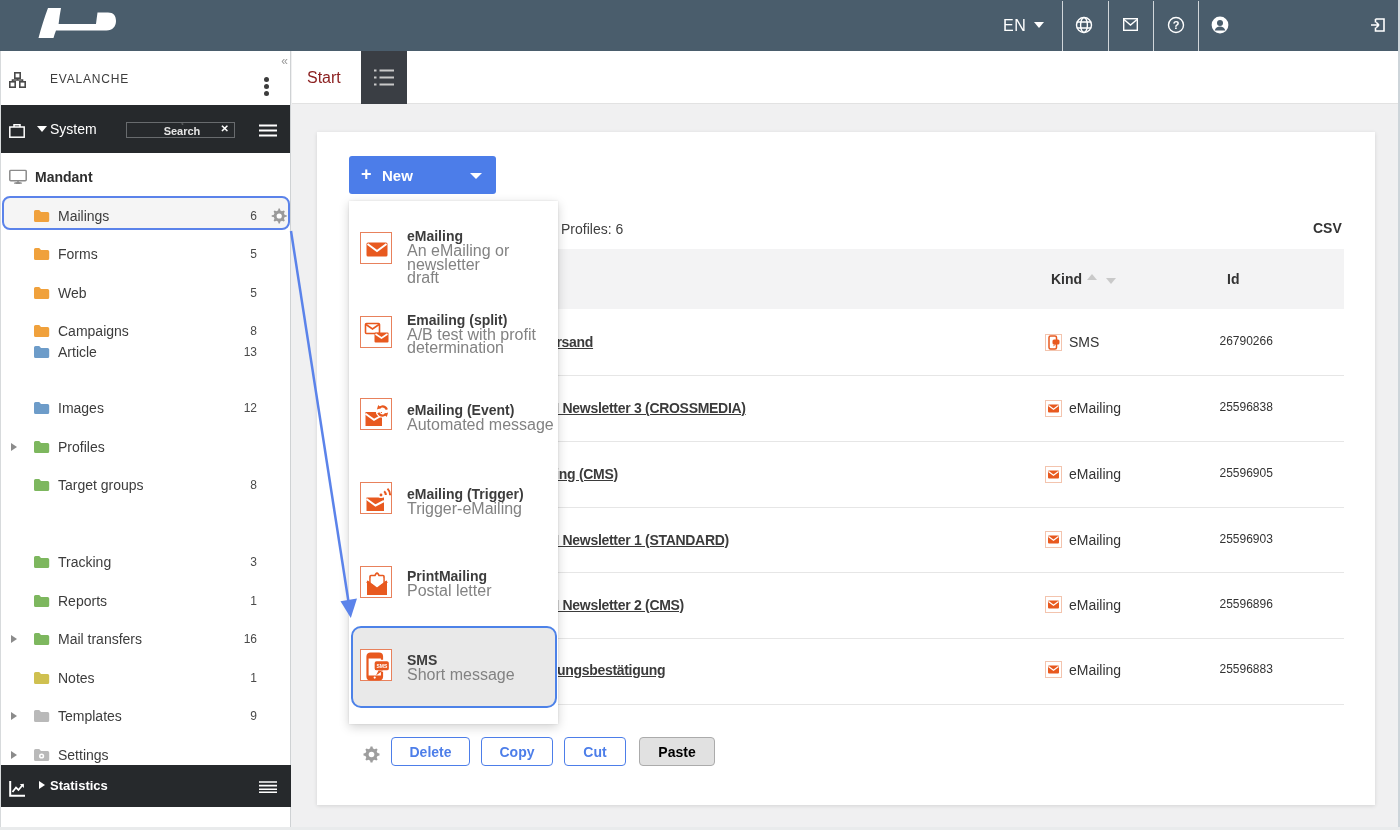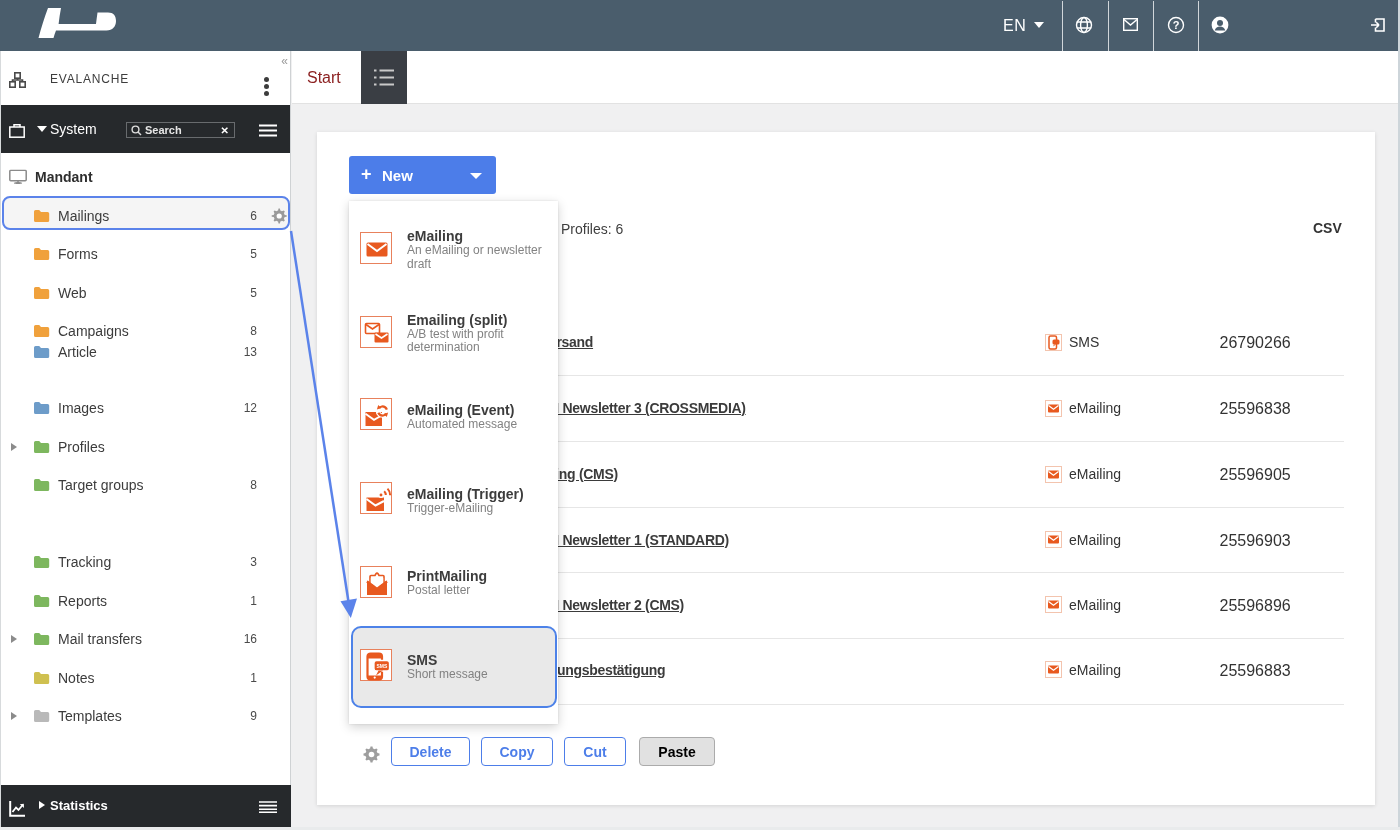--- a/index.html
+++ b/index.html
@@ -12,62 +12,62 @@
 .tsep { position:absolute; top:1px; width:1px; height:50px; background:rgba(255,255,255,.75); }
 #en { position:absolute; left:1003px; top:0; height:51px; color:#fff; font-size:16px; line-height:51px; letter-spacing:.5px; }
 
 
 #sidebar { position:absolute; left:0; top:51px; width:291px; height:779px; background:#fff; border-right:1px solid #cfd2d4; }
 #sbhead { position:absolute; left:0; top:0; width:100%; height:54px; background:#fff; }
 #sbhead .title { position:absolute; left:50px; top:21px; font-size:12px; letter-spacing:0.8px; color:#3d3d3d; }
 #collapse { position:absolute; right:3px; top:3px; color:#999; font-size:12px; letter-spacing:-1px; }
 #sysbar { position:absolute; left:0; top:54px; width:100%; height:48px; background:#26292c; color:#fff;padding-left:24px; }
 #sysbar .syslabel { position:absolute; left:50px; top:16px; font-size:14px; color:#fff; }
-#searchbox { position:absolute; left:126px; top:17px; width:109px; height:16px; border:1px solid #686b6e; display:flex; align-items:center; }
+#searchbox { position:absolute; left:126px; top:17px; width:109px; height:16px; border:1px solid #686b6e; display:flex; align-items:center;flex-direction:column; }
 #searchbox .stext { font-size:11px; font-weight:bold; color:#e6e6e6; margin-left:3px; }
 #searchbox .sx { position:absolute; right:5px; color:#fff; font-size:10px; font-weight:bold; }
 #tree { position:absolute; left:0; top:102px; width:100%; height:632px; background:#fff; }
 .trow { position:absolute; left:0; width:291px; height:38px; }
 .trow .lbl { position:absolute; left:58px; top:50%; transform:translateY(-50%); font-size:14px; color:#3c3c3c; }
 .trow .cnt { position:absolute; right:34px; top:50%; transform:translateY(-50%); font-size:12px; color:#4a4a4a; text-align:right; }
 .trow .tri { position:absolute; left:11px; top:50%; transform:translateY(-50%); width:0; height:0; border-left:6px solid #8b8b8b; border-top:4.5px solid transparent; border-bottom:4.5px solid transparent; }
 .fold { position:absolute; left:33px; top:50%; transform:translateY(-50%); }
 #mailhl { position:absolute; left:2px; top:43px; width:288px; height:34px; background:#f5f5f5; border:2px solid #5b83ea; border-radius:8px; }
-#statbar { position:absolute; left:0; top:734px; width:291px; height:42px; background:#26292c; color:#fff; }
+#statbar { position:absolute; left:0; top:714px; width:291px; height:42px; background:#26292c; color:#fff; }
 #statbar .lbl { position:absolute; left:50px; top:13px; font-size:13px; font-weight:bold; color:#fff; }
 #statbar .tri { position:absolute; left:39px; top:16px; width:0; height:0; border-left:6px solid #fff; border-top:4.5px solid transparent; border-bottom:4.5px solid transparent; }
 
 
 #tabbar { position:absolute; left:292px; top:51px; width:1108px; height:53px; background:#fff; border-bottom:1px solid #e2e2e2; }
 #starttab { position:absolute; left:15px; top:0; height:53px; line-height:53px; font-size:16px; color:#8c2121; }
 #darktab { position:absolute; left:69px; top:0; width:46px; height:53px; background:#3a3e44; }
 #panel { position:absolute; left:317px; top:132px; width:1058px; height:673px; background:#fff; box-shadow:0 1px 4px rgba(0,0,0,.12); }
 #newbtn { position:absolute; left:32px; top:24px; width:147px; height:38px; background:#4c7de9; border-radius:3px; color:#fff; }
 #newbtn .plus { position:absolute; left:12px; top:8px; font-size:18px; font-weight:bold; }
 #newbtn .txt { position:absolute; left:33px; top:11px; font-size:15px; font-weight:bold; }
 #newbtn .car { position:absolute; left:121px; top:17px; width:0; height:0; border-top:6px solid #fff; border-left:6px solid transparent; border-right:6px solid transparent; }
 #profcount { position:absolute; left:244px; top:89px; font-size:14px; color:#3f3f3f; }
 #csv { position:absolute; left:996px; top:88px; font-size:14px; font-weight:bold; color:#333; }
 #thead { position:absolute; left:32px; top:117px; width:995px; height:60px; background:#f3f3f4; }
 .th { position:absolute; top:50%; transform:translateY(-50%); font-size:14px; font-weight:bold; color:#333; }
 .sorttri { position:absolute; top:50%; width:0; height:0; }
 .row-sep { position:absolute; left:32px; width:995px; height:1px; background:#e6e6e6; }
 .rlink { position:absolute; font-size:14px; font-weight:bold; color:#3b3b3b; text-decoration:underline; white-space:nowrap; letter-spacing:-0.3px; }
 .kindcell { position:absolute; font-size:14px; color:#333; }
-.idcell { position:absolute; font-size:16px; color:#333; }
+.idcell { position:absolute; font-size:12px; color:#333; }
 .kicon { position:absolute; }
 .btn { position:absolute; top:605px; height:29px; border:1.5px solid #4d7ee9; border-radius:4px; background:#fff; color:#4d7ee9; font-size:14px; font-weight:bold; text-align:center; font-family:"Liberation Sans", sans-serif; }
 .btn.dis { border:1px solid #ababab; background:#e1e1e1; color:#000000; }
 
 
 #menu { position:absolute; left:349px; top:201px; width:209px; height:523px; background:#fff; box-shadow:0 3px 10px rgba(0,0,0,.18), 0 0 2px rgba(0,0,0,.1); }
 .mi { position:absolute; left:0; width:209px; }
 .mi .ibox { position:absolute; left:11px; top:0; width:32px; height:32px; background:#fff; border:1px solid #e8815c; }
 .mi .t { position:absolute; left:58px; top:-1px; font-size:14px; font-weight:bold; color:#3c3c3c; }
-.mi .s { position:absolute; left:58px; top:17px; font-size:12px; color:#828282; line-height:13.5px; }
+.mi .s { position:absolute; left:58px; top:17px; font-size:16px; color:#828282; line-height:13.5px; }
 #smshl { position:absolute; left:1.5px; top:424.5px; width:206px; height:82px; background:#e9e9e9; border:2px solid #4d82e8; border-radius:10px; }
 </style>
 </head>
 <body>
 <div id="page">
 
   <div id="topbar">
     <svg class="abs" style="left:34px;top:7px" width="84" height="34" viewBox="0 0 84 34">
       <path fill="#fff" d="M14,1 L27,1 C26,6.3 25.2,11.6 24.6,17 L62,17 C62.5,13 63,9 63.5,5.5 L74,5.5 C79.5,5.5 82,8.8 82,14 C82,19.5 78.5,23.5 72.5,23.5 L22,23.5 C21,26 20.2,28.4 19.5,31 L4.5,31 C7.3,20.7 10.4,10.5 14,1 Z"></path>
     </svg>
@@ -236,20 +236,29 @@
           <div class="cnt">1</div>
         </div>
 <div class="trow" style="top:544.0px">
           <div class="tri"></div>
           <svg class="fold" width="17" height="14" viewBox="0 0 17 14">
             <path fill="#b9b9b9" d="M1,2.6 Q1,1 2.6,1 L6.2,1 L8,3 L14.6,3 Q16.2,3 16.2,4.6 L16.2,11.4 Q16.2,13 14.6,13 L2.6,13 Q1,13 1,11.4 Z"></path>
           </svg>
           <div class="lbl">Templates</div>
           <div class="cnt">9</div>
         </div>
+<div class="trow" style="top:582.5px">
+          <div class="tri"></div>
+          <svg class="fold" width="17" height="14" viewBox="0 0 17 14">
+            <path fill="#b9b9b9" d="M1,2.6 Q1,1 2.6,1 L6.2,1 L8,3 L14.6,3 Q16.2,3 16.2,4.6 L16.2,11.4 Q16.2,13 14.6,13 L2.6,13 Q1,13 1,11.4 Z"></path>
+            <circle cx="8.6" cy="8" r="2.6" fill="#fff"></circle>
+            <circle cx="8.6" cy="8" r="1.1" fill="#b9b9b9"></circle>
+          </svg>
+          <div class="lbl">Settings</div>
+        </div>
 <svg style="position:absolute;left:270px;top:54.5px" width="17" height="17" viewBox="0 0 17 17">
 <path fill="#9a9a9a" d="M8.5,0.5 L9.9,0.5 L10.3,2.5 Q11.2,2.8 11.9,3.3 L13.8,2.4 L14.8,3.4 L13.9,5.3 Q14.4,6 14.7,6.9 L16.7,7.3 L16.7,8.7 L14.7,9.1 Q14.4,10 13.9,10.7 L14.8,12.6 L13.8,13.6 L11.9,12.7 Q11.2,13.2 10.3,13.5 L9.9,15.5 L8.5,15.5 L8.1,13.5 Q7.2,13.2 6.5,12.7 L4.6,13.6 L3.6,12.6 L4.5,10.7 Q4,10 3.7,9.1 L1.7,8.7 L1.7,7.3 L3.7,6.9 Q4,6 4.5,5.3 L3.6,3.4 L4.6,2.4 L6.5,3.3 Q7.2,2.8 8.1,2.5 Z"></path>
 <circle cx="9.2" cy="8" r="2.6" fill="#fff"></circle>
         </svg>
     </div>
     <div id="statbar">
       <svg class="abs" style="left:9px;top:16px" width="16" height="16" viewBox="0 0 16 16">
         <path d="M1.2,0 V14.8 H16" stroke="#fff" stroke-width="2" fill="none"></path>
         <path d="M3.5,11 L7,6.5 L9.5,9 L14,3.5" stroke="#fff" stroke-width="1.8" fill="none"></path>
         <path d="M14.8,2.8 L15,7 L10.8,3.2 Z" fill="#fff"></path>
@@ -274,20 +283,26 @@
   </div>
 
   <div id="panel">
     <div id="newbtn">
       <div class="plus">+</div>
       <div class="txt">New</div>
       <div class="car"></div>
     </div>
     <div id="profcount">Profiles: 6</div>
     <div id="csv">CSV</div>
+    <div id="thead">
+      <div class="th" style="left:702px">Kind</div>
+      <div class="sorttri" style="left:738px;margin-top:-5px;border-bottom:6px solid #c9c9c9;border-left:5.5px solid transparent;border-right:5.5px solid transparent"></div>
+      <div class="sorttri" style="left:757px;margin-top:-1px;border-top:6px solid #c9c9c9;border-left:5.5px solid transparent;border-right:5.5px solid transparent"></div>
+      <div class="th" style="left:878px">Id</div>
+    </div>
     <div class="row-sep" style="top:243.3px"></div>
 <div class="row-sep" style="top:309.0px"></div>
 <div class="row-sep" style="top:374.7px"></div>
 <div class="row-sep" style="top:440.4px"></div>
 <div class="row-sep" style="top:506.1px"></div>
 <div class="row-sep" style="top:571.5px"></div>
 <div class="rlink" style="left:200.0px;top:202.0px">Infoversand</div>
 <div class="kicon" style="left:727.5px;top:201.5px"><svg width="17" height="17" viewBox="0 0 17 17">
           <rect x="0.5" y="0.5" width="16" height="16" fill="#fff" stroke="#f3c4ae" stroke-width="1"></rect>
           <rect x="4" y="2" width="7.5" height="13" rx="1.5" fill="none" stroke="#e8591f" stroke-width="1.5"></rect>

